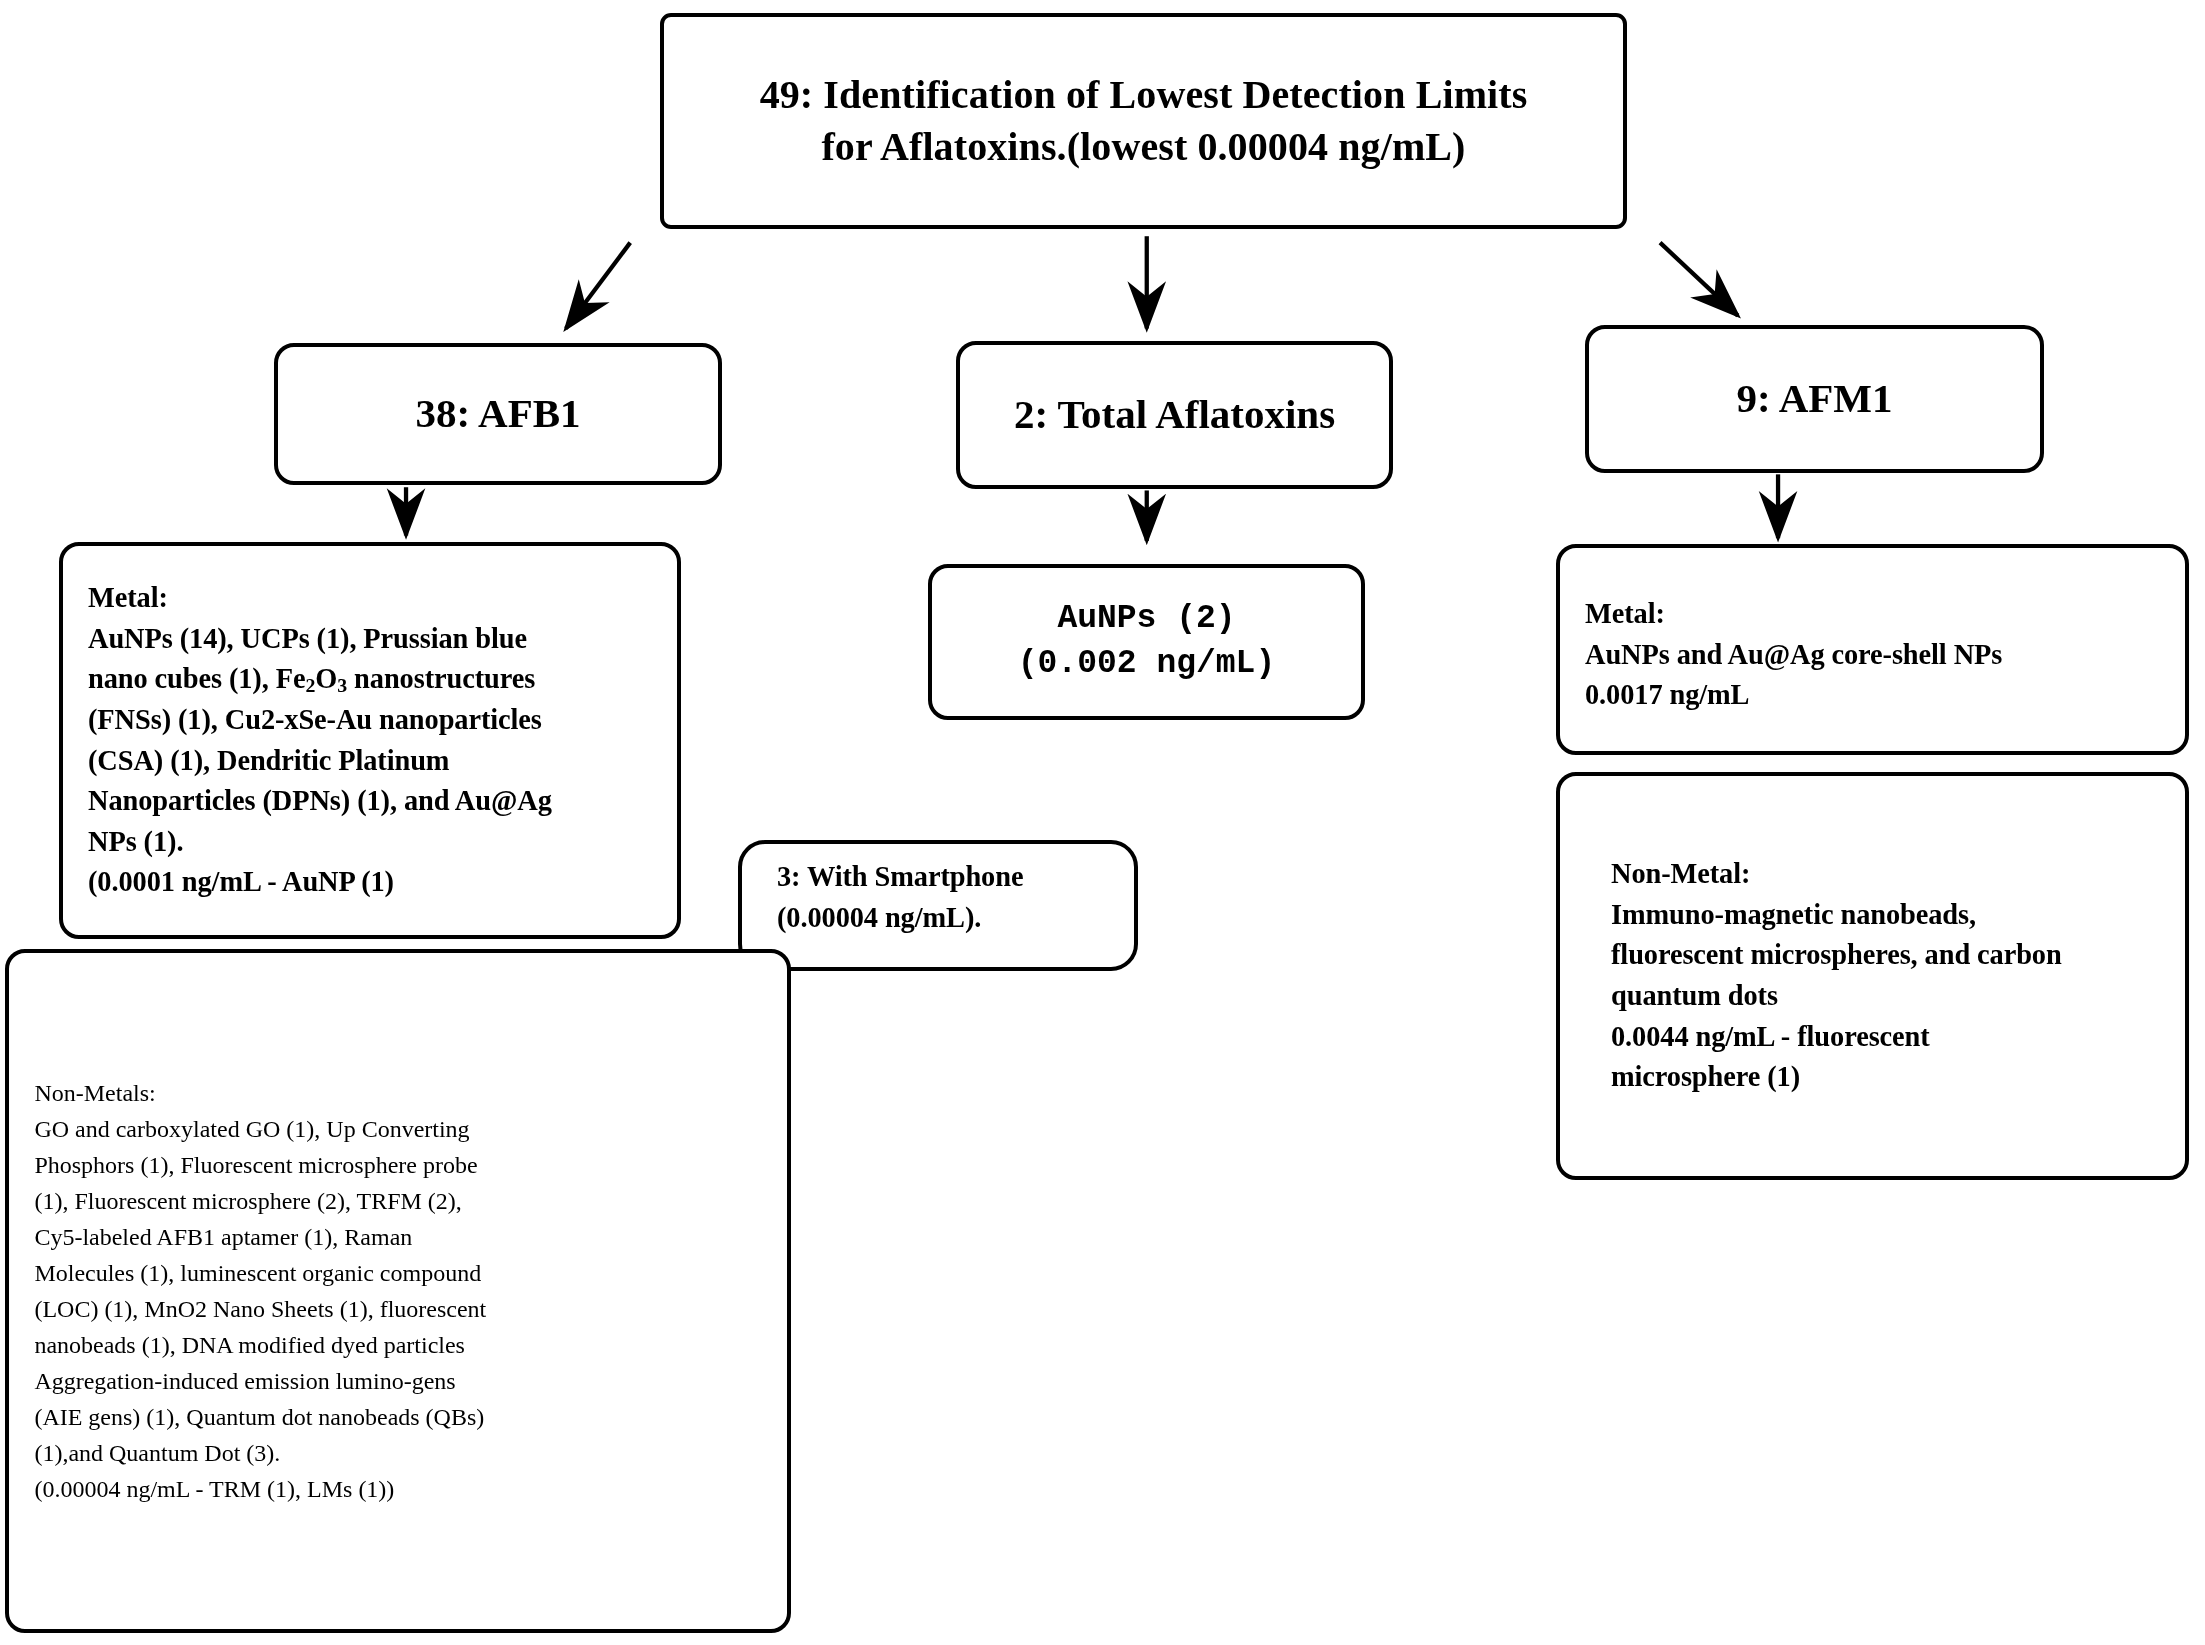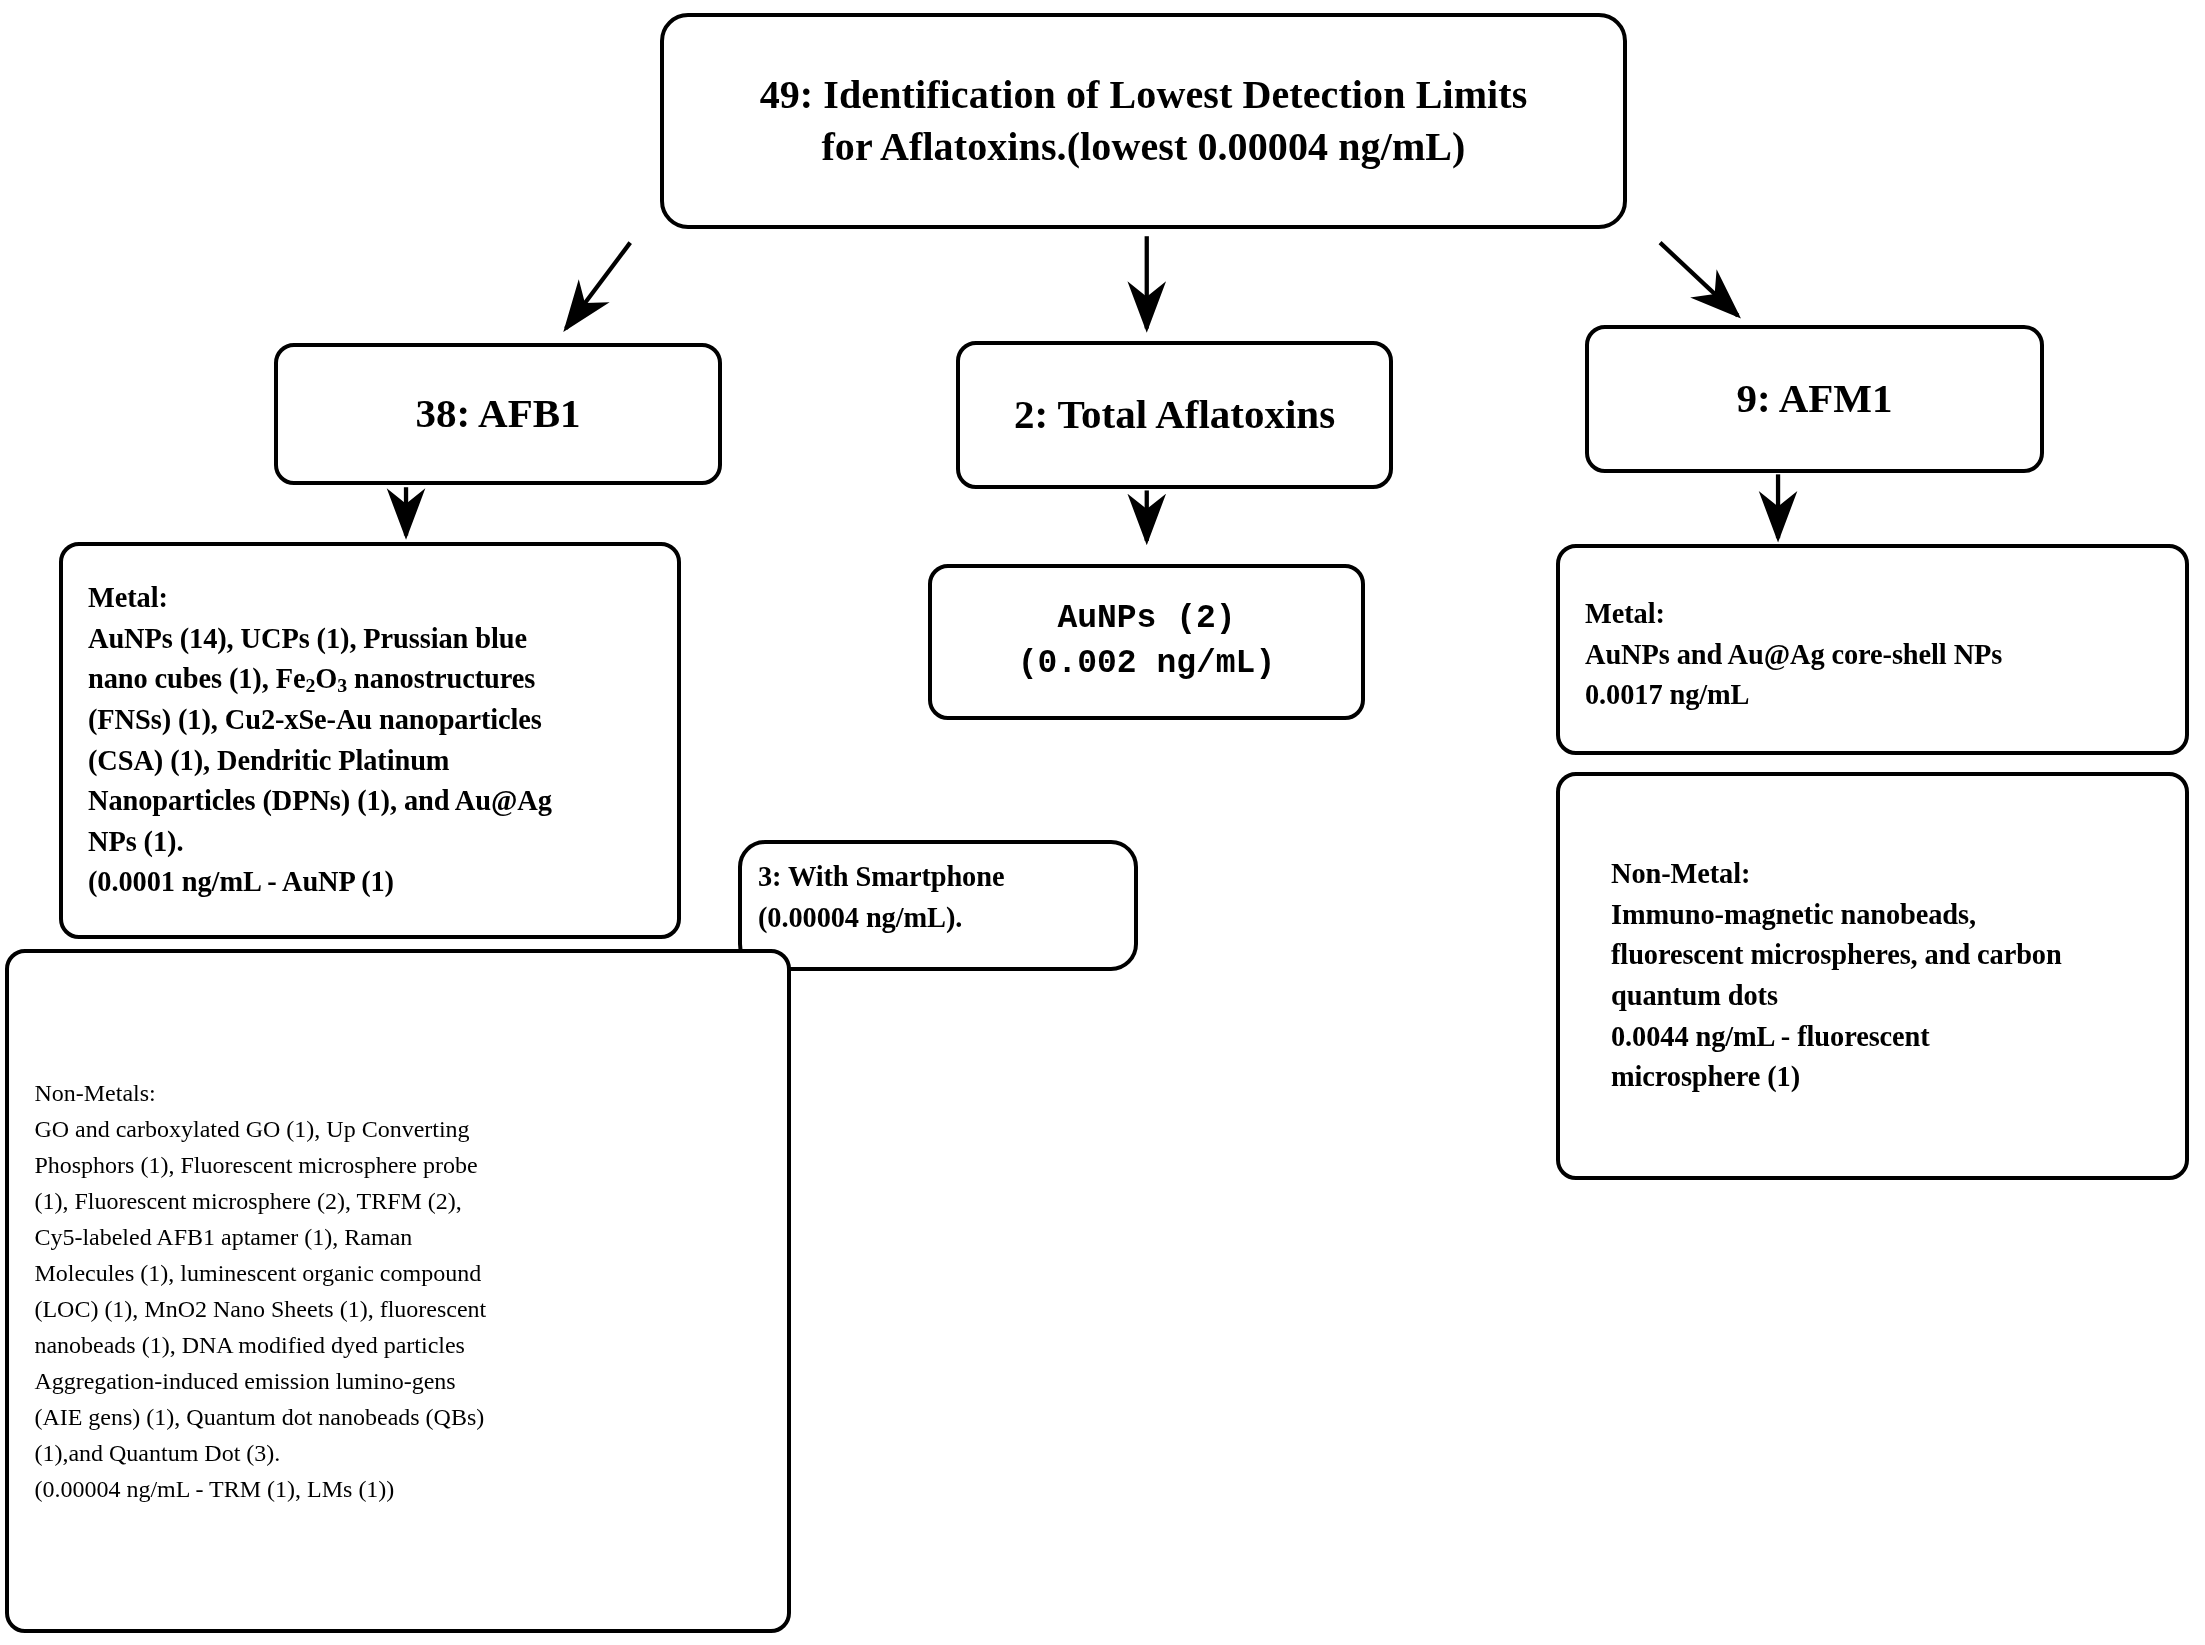--- a/index.html
+++ b/index.html
@@ -16,26 +16,26 @@
   .node.center{display:flex;align-items:center;justify-content:center;text-align:center;}
   .node.body{display:flex;align-items:center;}
 
   .ttl{font-weight:bold;font-size:40px;line-height:1.30;letter-spacing:0.1px;}
   .hdr{font-weight:bold;font-size:41px;line-height:1.25;}
   .mid{font-weight:bold;font-size:33px;line-height:1.35;}
   .txt{font-weight:bold;font-size:28.4px;line-height:1.43;letter-spacing:-0.1px;}
   .txt-l{font-weight:normal;font-size:24px;line-height:1.50;}
 
   .pad{padding:0 25px;width:100%;}
-  .pad-s{padding:0 16px;width:100%;}
+  .pad-s{padding:0 35px;width:100%;}
 
   sub{font-size:.70em;vertical-align:-.22em;}
 
   
-  #n-title    {left:660px; top:13.4px;   width:967px; height:216px;  border-radius:28px;}
+  #n-title    {left:660px; top:13.4px;   width:967px; height:216px;  border-radius:11px;}
   #n-afb1     {left:274px;  top:343px;  width:448px;  height:142px;}
   #n-total    {left:928px; top:341px;  width:437px;  height:148px;margin-left:28px;}
   #n-afm1     {left:1585px; top:325px;  width:459px;  height:148px;}
 
   #n-metal-l  {left:59px;  top:542px; width:622px; height:397px;}
   #n-aunps    {left:928px; top:564px; width:437px;  height:156px;font-family:Liberation Mono, monospace;}
   #n-phone    {left:738px; top:840px; width:400px;  height:131px; border-radius:27px;}
   #n-nonmet-l {left:5.4px;   top:949px; width:786px; height:684px;}
 
   #n-metal-r  {left:1556px; top:544px; width:633px; height:211px;}

